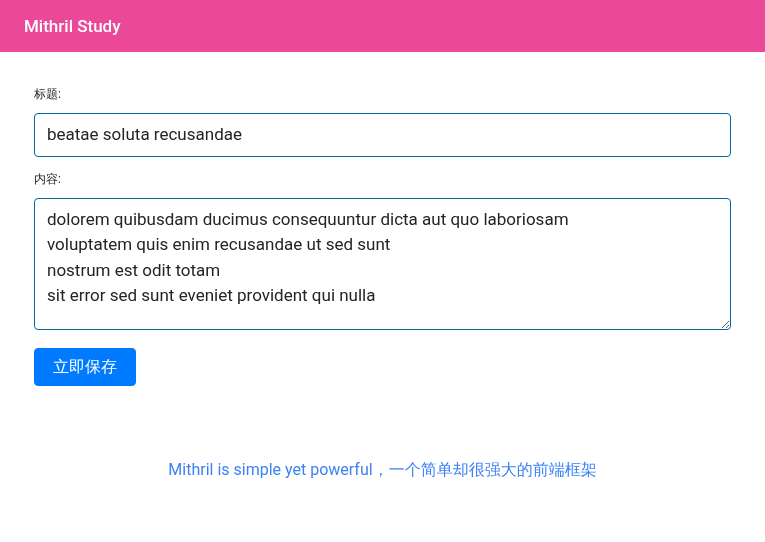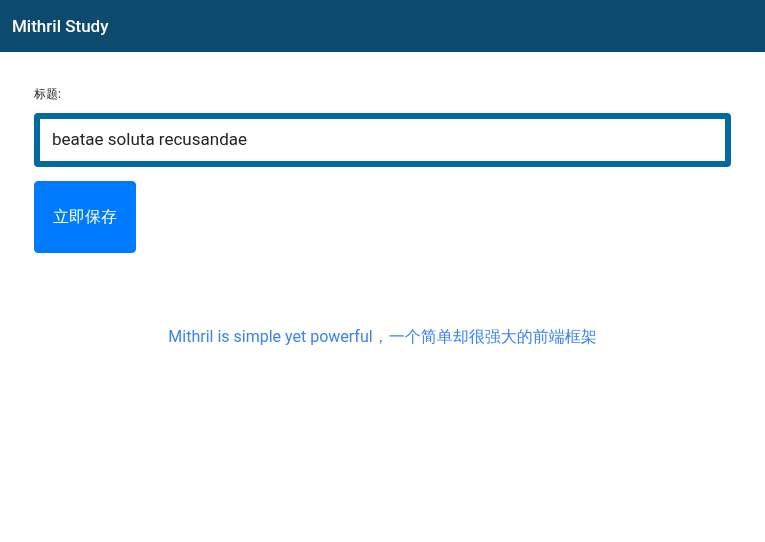--- a/index.html
+++ b/index.html
@@ -8,23 +8,23 @@
       padding: 0;
     }
     body {
       font-family: -apple-system, BlinkMacSystemFont, "Segoe UI", Roboto, "Helvetica Neue", Arial, sans-serif;
       font-size: 16px;
       color: #212529;
       background: #fff;
       width: 765px;
     }
     .navbar {
-      background: #0c4a6e;
+      background: #ec4899;
       color: #fff;
-      padding: 16px 12px;
+      padding: 16px 24px;
       font-size: 17px;
       font-weight: 500;
     }
     .container {
       padding: 34px 34px 18px 34px;
     }
     .form-group {
       margin-bottom: 14px;
     }
     .form-label {
@@ -33,32 +33,32 @@
       font-size: 12px;
       color: #212529;
     }
     .form-input {
       width: 100%;
       padding: 8px 12px;
       font-size: 17px;
       line-height: 1.5;
       color: #212529;
       background: #fff;
-      border: 6px solid #0369a1;
+      border: 1px solid #0369a1;
       border-radius: 4px;
       font-family: inherit;
     }
     textarea.form-input {
       resize: both;
       height: 132px;
       line-height: 1.5;
     }
     .btn-primary {
       display: inline-block;
-      padding: 24px 18px;
+      padding: 7px 18px;
       font-size: 16px;
       line-height: 1.4;
       color: #fff;
       background: #007bff;
       border: 1px solid #007bff;
       border-radius: 4px;
       cursor: pointer;
       font-family: inherit;
     }
     .footer {
@@ -75,20 +75,27 @@
   <span>Mithril Study</span>
 </nav>
 
 <div class="container">
 
   <div class="form-group">
     <label class="form-label">标题:</label>
     <input type="text" class="form-input" value="beatae soluta recusandae" style="">
   </div>
 
+  <div class="form-group">
+    <label class="form-label">内容:</label>
+    <textarea class="form-input" style="">dolorem quibusdam ducimus consequuntur dicta aut quo laboriosam
+voluptatem quis enim recusandae ut sed sunt
+nostrum est odit totam
+sit error sed sunt eveniet provident qui nulla</textarea>
+  </div>
 
   <button class="btn-primary">立即保存</button>
 
 </div>
 
 <div class="footer">
   <span>Mithril is simple yet powerful，一个简单却很强大的前端框架</span>
 </div>
 
 </body></html>

